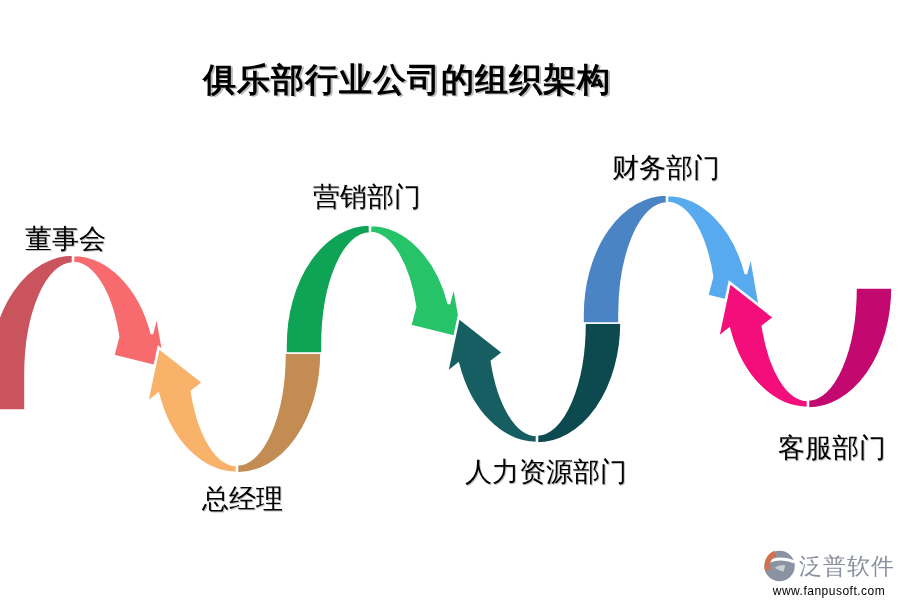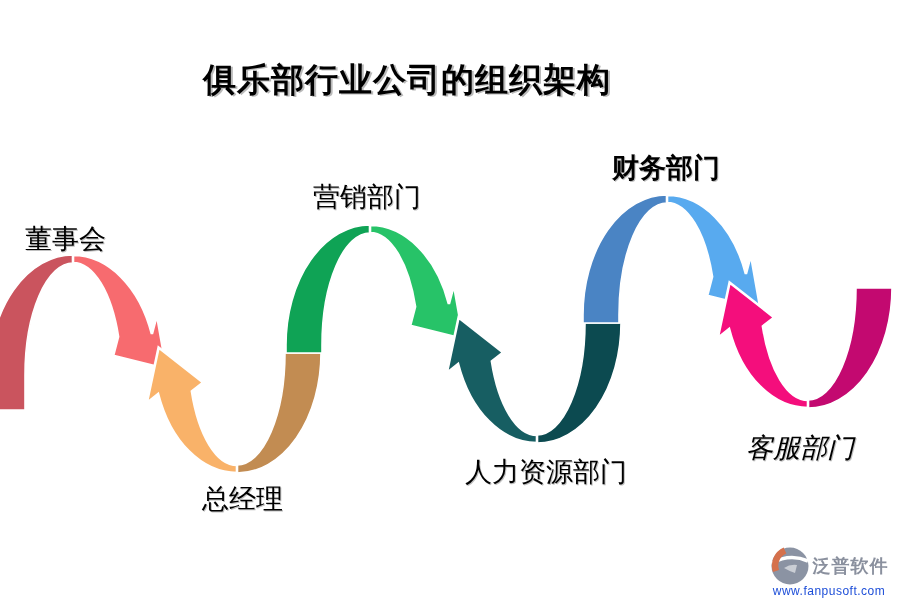--- a/index.html
+++ b/index.html
@@ -15,30 +15,30 @@
     text-shadow:2px 1px 0 rgba(130,130,130,.55);
   }
   .node-label{
     position:absolute;font-size:27px;color:#000;white-space:nowrap;
     text-shadow:1px 1px 0 rgba(130,130,130,.5);
   }
   #lbl-board{left:25px;top:221px;}
   #lbl-gm{left:202px;top:481px;}
   #lbl-mkt{left:313px;top:179px;}
   #lbl-hr{left:465px;top:454px;}
-  #lbl-fin{left:612px;top:150px;font-weight:bold;}
-  #lbl-cs{left:746px;top:430px;font-style:italic;}
+  #lbl-fin{left:612px;top:150px;}
+  #lbl-cs{left:778px;top:430px;}
   .ribbon-back{stroke:#fff;stroke-width:1.6;}
   .ribbon-front{stroke:#fff;stroke-width:2.6;}
   .watermark{
     position:absolute;left:763px;top:546px;width:132px;
     font-family:"Liberation Sans","DejaVu Sans",sans-serif;
   }
   .wm-row{display:flex;align-items:center;justify-content:center;gap:3px;}
-  .wm-brand{font-size:18px;font-weight:bold;letter-spacing:1px;white-space:nowrap;}
+  .wm-brand{font-size:23px;font-weight:normal;letter-spacing:1px;white-space:nowrap;}
   .wm-url{font-size:12px;text-align:center;margin-top:-2px;letter-spacing:.5px;white-space:nowrap;}
 </style>
 </head>
 <body>
 
 <div class="stage">
 
   <div class="diagram-title">俱乐部行业公司的组织架构</div>
 
   <svg class="wave-svg" width="900" height="600" viewBox="0 0 900 600">
@@ -72,16 +72,16 @@
   <div class="watermark">
     <div class="wm-row">
       <svg width="40" height="40" viewBox="0 0 40 40">
         <circle cx="20" cy="20" r="18.5" fill="#8B93A3"></circle>
         <path d="M2 17 Q 20 7 38 15" stroke="#ffffff" stroke-width="3.6" fill="none"></path>
         <path d="M6 25 A 16.5 16.5 0 0 1 15 4.5" stroke-width="6.5" fill="none" stroke="#D5714C"></path>
         <path d="M14 22 Q 20 18 27 19 L 25 27 Q 19 25 14 22 Z" fill="#ffffff" opacity="0.55"></path>
       </svg>
       <span class="wm-brand" style="color: rgb(138, 144, 158);">泛普软件</span>
     </div>
-    <div class="wm-url" style="color: #1d4ed8;">www.fanpusoft.com</div>
+    <div class="wm-url" style="color: #000000;">www.fanpusoft.com</div>
   </div>
 
 </div>
 
 </body></html>

